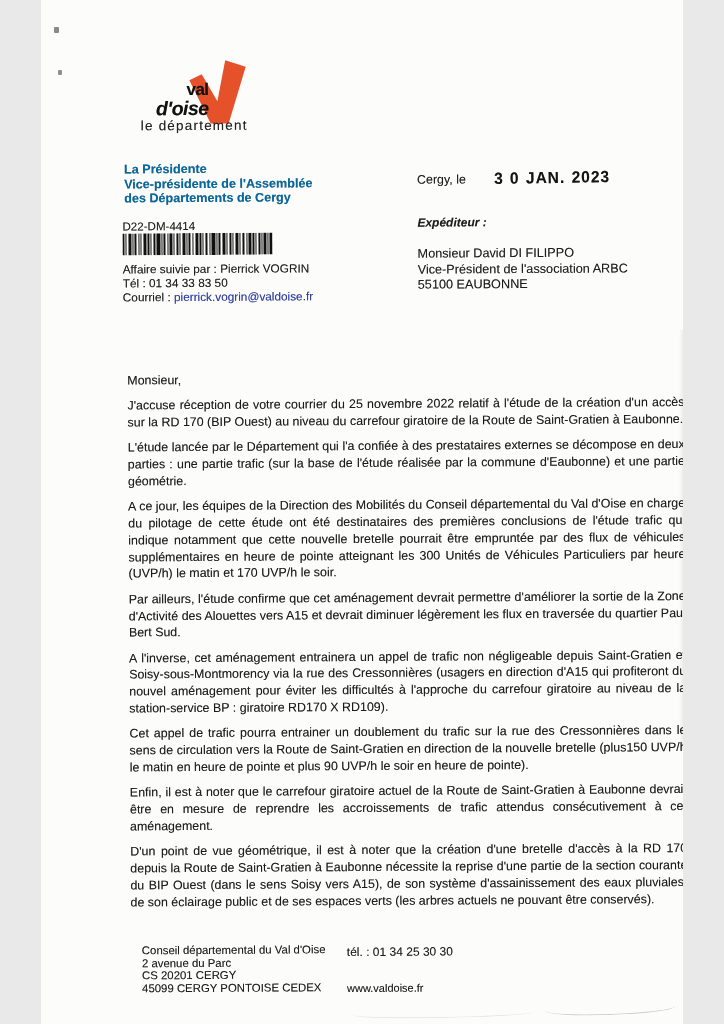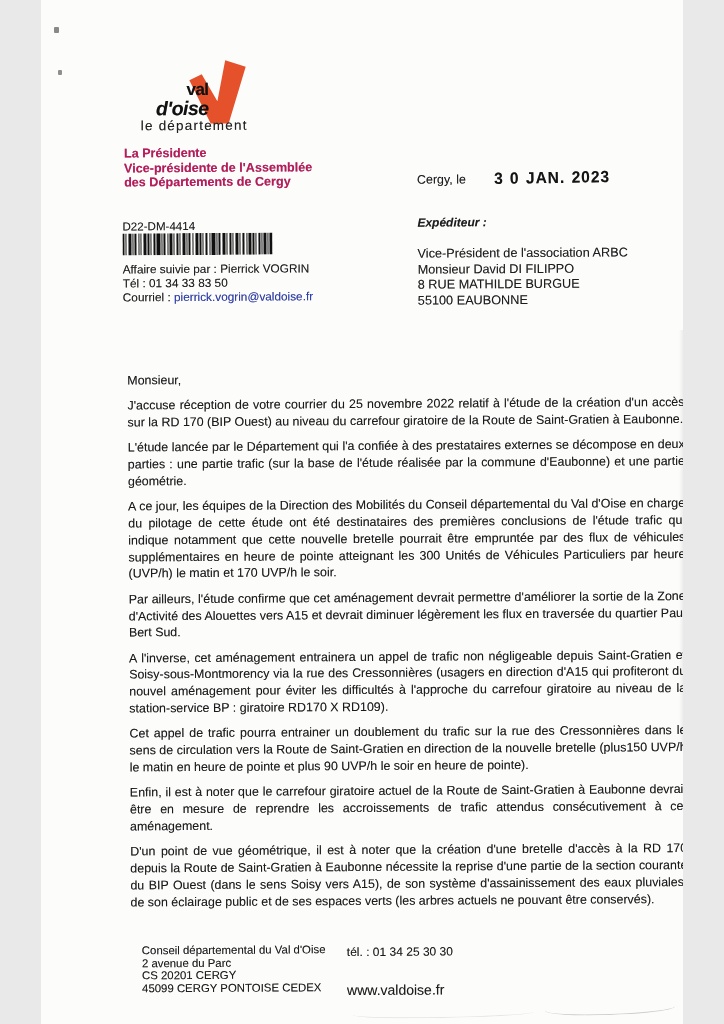--- a/index.html
+++ b/index.html
@@ -15,22 +15,22 @@
   .logo{position:absolute;left:96px;top:56px;width:160px;height:85px;}
   .v-mark{position:absolute;left:50px;top:2px;width:62px;height:66px;z-index:1;}
   .logo-text{position:absolute;left:0;top:24px;width:71px;text-align:right;z-index:2;
              font-weight:bold;color:#111;line-height:1;}
   .logo-val{font-size:17px;letter-spacing:-0.5px;}
   .logo-doise{font-size:19.5px;letter-spacing:-0.5px;margin-top:1px;font-style:italic;}
   .logo-dept{position:absolute;left:3px;top:61px;z-index:2;font-size:13.5px;
              letter-spacing:1.2px;color:#222;}
 
   
-  .sender{position:absolute;left:82px;top:145px;font-size:12.6px;font-weight:bold;
-          line-height:14.6px;color:#be185d;}
+  .sender{position:absolute;left:82px;top:161px;font-size:12.6px;font-weight:bold;
+          line-height:14.6px;color:#0369a1;}
   .dateline{position:absolute;left:375px;top:170px;font-size:12.4px;}
   .stamp{display:inline-block;margin-left:28px;font-size:15.5px;font-weight:bold;
          letter-spacing:1px;word-spacing:1px;transform:rotate(-0.6deg) scaleY(1.05);
          color:#141414;}
   .ref-block{position:absolute;left:80px;top:218px;font-size:11.8px;line-height:13.2px;}
   .ref-code{font-size:11.6px;margin-bottom:1px;}
   .barcode{display:block;width:150px;height:22px;margin:1px 0 8px 0;}
   .ref-line{margin-top:0.5px;}
   .email-link{color:#2b3db5;}
   .recipient{position:absolute;left:375px;top:216px;font-size:12.7px;}
@@ -39,21 +39,21 @@
 
   
   .body{position:absolute;left:84px;top:371px;width:557px;font-size:12.45px;
         line-height:16.8px;text-align:justify;color:#1b1b1b;}
   .body p{margin:0 0 8.5px 0;}
   .body p.salutation{text-align:left;}
 
   
   .footer-left{position:absolute;left:95px;top:943px;font-size:11.4px;line-height:12.6px;}
   .footer-tel{position:absolute;left:300px;top:945px;font-size:12px;}
-  .footer-web{position:absolute;left:300px;top:982px;font-size:14px;text-align:center;}
+  .footer-web{position:absolute;left:300px;top:982px;font-size:11px;text-align:center;}
 
   
   .artifact{position:absolute;background:#6b6b6b;border-radius:1px;}
   .a1{left:13px;top:27px;width:5px;height:6px;opacity:.8;}
   .a2{left:17px;top:70px;width:4px;height:5px;opacity:.75;}
   .edge-shade{position:absolute;right:0;top:330px;width:4px;height:420px;
               background:linear-gradient(to left,rgba(0,0,0,0.06),rgba(0,0,0,0));}
   .smudge{position:absolute;border-bottom:1px solid rgba(100,100,100,0.3);
           border-radius:50%;}
   .s1{right:8px;bottom:9px;width:130px;height:12px;transform:rotate(-2deg);}
@@ -147,23 +147,22 @@
         </g>
       </svg>
       <div class="ref-line">Affaire suivie par : Pierrick VOGRIN</div>
       <div class="ref-line">Tél : 01 34 33 83 50</div>
       <div class="ref-line"><span>Courriel : </span><span class="email-link">pierrick.vogrin@valdoise.fr</span></div>
     </div>
 
     <div class="recipient">
       <div class="recipient-label">Expéditeur :</div>
       <div class="recipient-lines">
+        <div>Monsieur David DI FILIPPO</div>
         <div>Vice-Président de l'association ARBC</div>
-        <div>Monsieur David DI FILIPPO</div>
-        <div>8 RUE MATHILDE BURGUE</div>
         <div>55100 EAUBONNE</div>
       </div>
     </div>
 
     <main class="body">
       <p class="salutation">Monsieur,</p>
       <p>J'accuse réception de votre courrier du 25 novembre 2022 relatif à l'étude de la création d'un accès sur la RD 170 (BIP Ouest) au niveau du carrefour giratoire de la Route de Saint-Gratien à Eaubonne.</p>
       <p>L'étude lancée par le Département qui l'a confiée à des prestataires externes se décompose en deux parties : une partie trafic (sur la base de l'étude réalisée par la commune d'Eaubonne) et une partie géométrie.</p>
       <p>A ce jour, les équipes de la Direction des Mobilités du Conseil départemental du Val d'Oise en charge du pilotage de cette étude ont été destinataires des premières conclusions de l'étude trafic qui indique notamment que cette nouvelle bretelle pourrait être empruntée par des flux de véhicules supplémentaires en heure de pointe atteignant les 300 Unités de Véhicules Particuliers par heure (UVP/h) le matin et 170 UVP/h le soir.</p>
       <p>Par ailleurs, l'étude confirme que cet aménagement devrait permettre d'améliorer la sortie de la Zone d'Activité des Alouettes vers A15 et devrait diminuer légèrement les flux en traversée du quartier Paul Bert Sud.</p>

